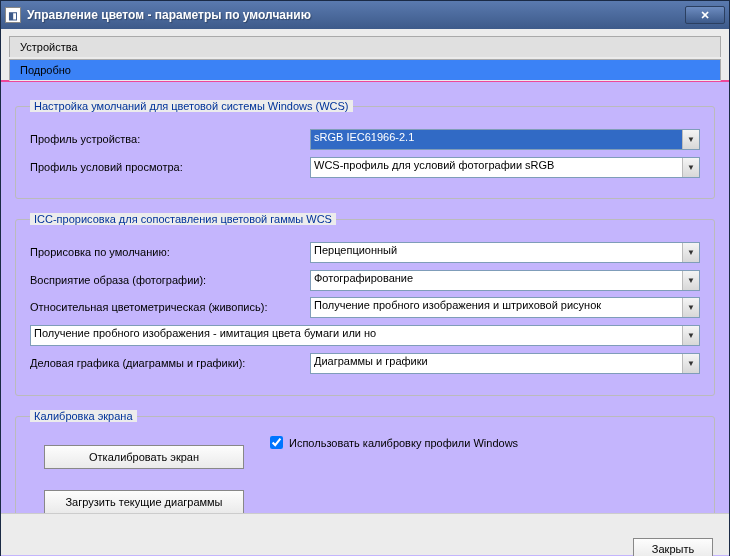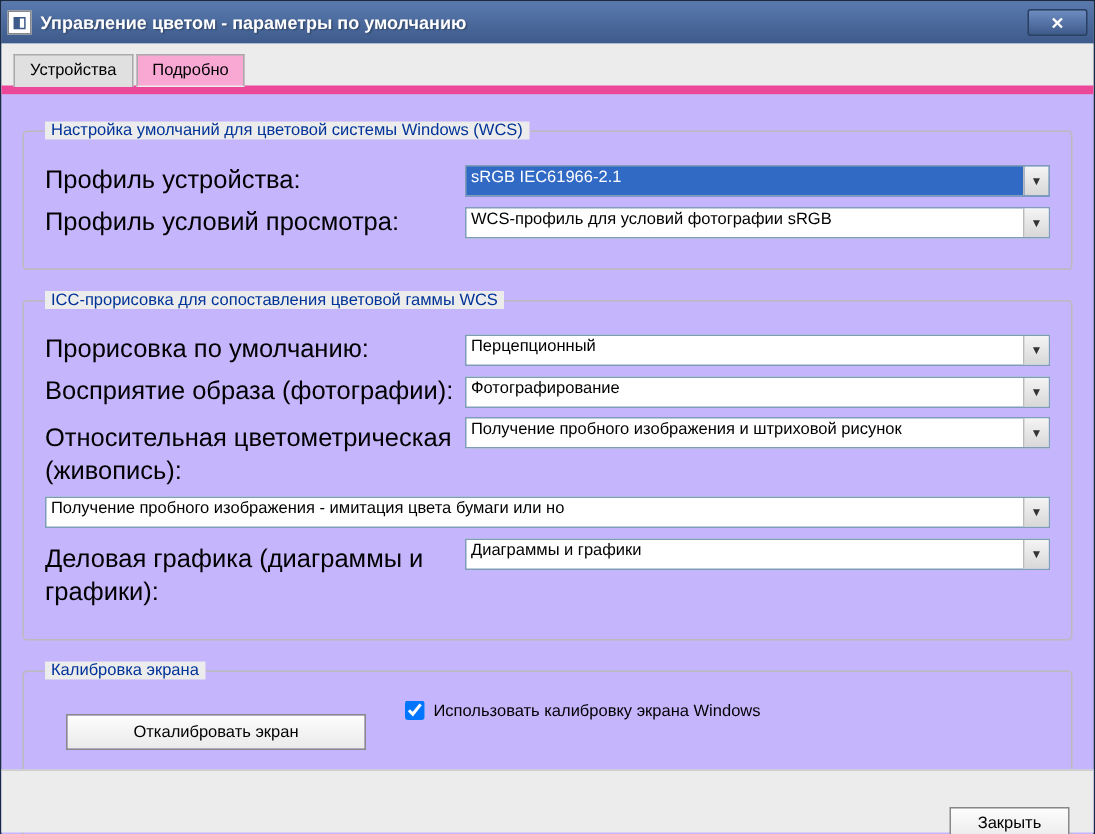--- a/index.html
+++ b/index.html
@@ -3,32 +3,32 @@
 <meta charset="utf-8">
 <style>
 * { box-sizing: border-box; margin: 0; padding: 0; font-family: "Segoe UI", Tahoma, sans-serif; }
 body { background: #3a4d6c; width: 730px; height: 556px; overflow: hidden; }
 .window { width: 730px; height: 556px; background: #a9bbd8; border: 1px solid #1a2a45; position: relative; }
 .titlebar { height: 28px; background: linear-gradient(#5a7aaf, #3d5a8a); display: flex; align-items: center; padding: 0 4px; color: #fff; font-size: 12px; font-weight: bold; }
 .titlebar-icon { width: 16px; height: 16px; background: #fff; border: 1px solid #888; margin-right: 6px; display: flex; align-items: center; justify-content: center; font-size: 10px; color: #3d5a8a; }
 .titlebar-text { flex: 1; text-shadow: 1px 1px 1px rgba(0,0,0,.3); }
 .close-btn { width: 40px; height: 18px; background: linear-gradient(#6d8cc0, #3d5a8a); border: 1px solid #2b3f60; color: #fff; display: flex; align-items: center; justify-content: center; font-size: 11px; cursor: pointer; font-weight: bold; border-radius: 2px; }
 
-.tabbar { background: #ececec; padding: 6px 8px 0 8px; display: flex; gap: 2px; border-bottom: 6px solid #ec4899; }
+.tabbar { background: #ececec; padding: 6px 8px 0 8px; display: flex; gap: 2px; border-bottom: 2px solid #ec4899; flex-direction: column; }
 .tab { padding: 4px 10px; font-size: 11px; background: #ececec; border: 1px solid #aaa; border-bottom: none; position: relative; top: 1px; cursor: pointer; }
-.tab.active { background: #f9a8d4; border-bottom: 1px solid #ececec; z-index: 2; }
+.tab.active { background: #3b82f6; border-bottom: 1px solid #ececec; z-index: 2; }
 .tab.inactive { background: #e0e0e0; }
 
 .content { background: #c4b5fd; padding: 10px 14px 10px 14px; height: calc(100% - 28px - 30px); overflow: hidden; }
 
 fieldset { border: 1px solid #bbb; border-radius: 3px; margin: 8px 0 14px 0; padding: 10px 14px 14px 14px; position: relative; }
 legend { font-size: 11px; color: #003399; padding: 0 4px; background: #ececec; }
 
 .row { display: flex; align-items: center; margin: 6px 0; min-height: 22px; }
-.lbl { width: 280px; font-size: 17px; color: #000; }
+.lbl { width: 280px; font-size: 11px; color: #000; }
 .sel { flex: 1; height: 21px; border: 1px solid #7f9db9; font-size: 11px; padding: 1px 3px; background: #fff; appearance: none; position: relative; }
 .sel-wrap { flex: 1; position: relative; display: flex; }
 .sel-arrow { position: absolute; right: 1px; top: 1px; bottom: 1px; width: 17px; background: linear-gradient(#f4f4f4,#d8d8d8); border-left: 1px solid #bbb; display: flex; align-items: center; justify-content: center; font-size: 8px; color: #333; pointer-events: none; }
 .sel.highlight { background: #316ac5; color: #fff; }
 
 .twoline { display: flex; align-items: flex-start; }
 .twoline .lbl { padding-top: 3px; line-height: 1.3; }
 
 .calib-row { display: flex; align-items: flex-start; }
 .btn-col { display: flex; flex-direction: column; gap: 8px; margin-left: 14px; }
@@ -114,21 +114,21 @@
 
     <fieldset>
       <legend>Калибровка экрана</legend>
       <div class="calib-row">
         <div class="btn-col">
           <button class="btn">Откалибровать экран</button>
           <button class="btn">Загрузить текущие диаграммы</button>
         </div>
         <label class="chk-wrap">
           <input type="checkbox" class="chk" checked="" style="">
-          <span>Использовать калибровку экрана Windows</span>
+          <span>Использовать калибровку профили Windows</span>
         </label>
       </div>
     </fieldset>
 
   </div>
 
   <div class="footer">
     <button class="close-main">Закрыть</button>
   </div>
 </div>

